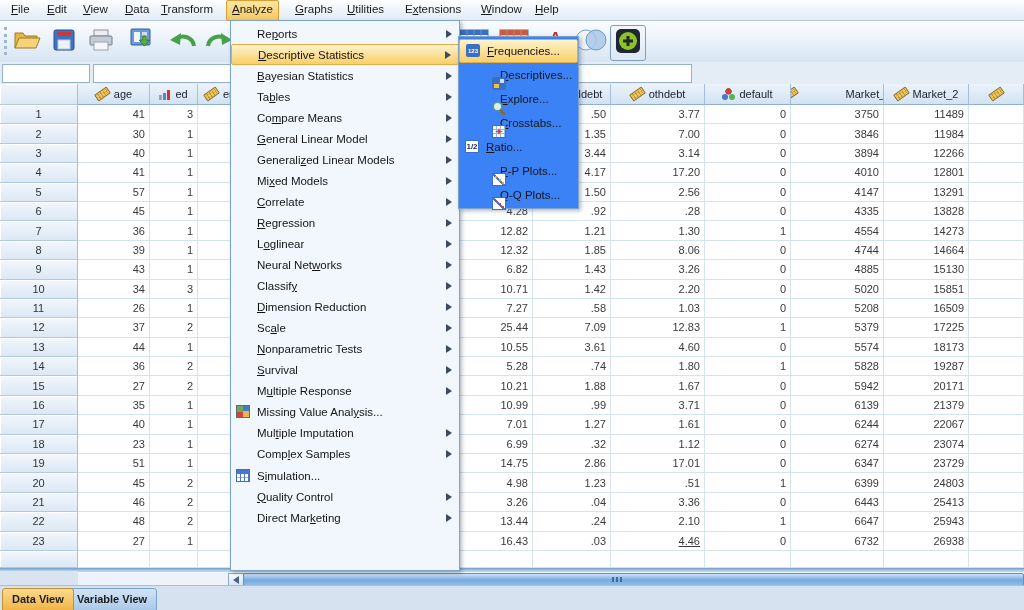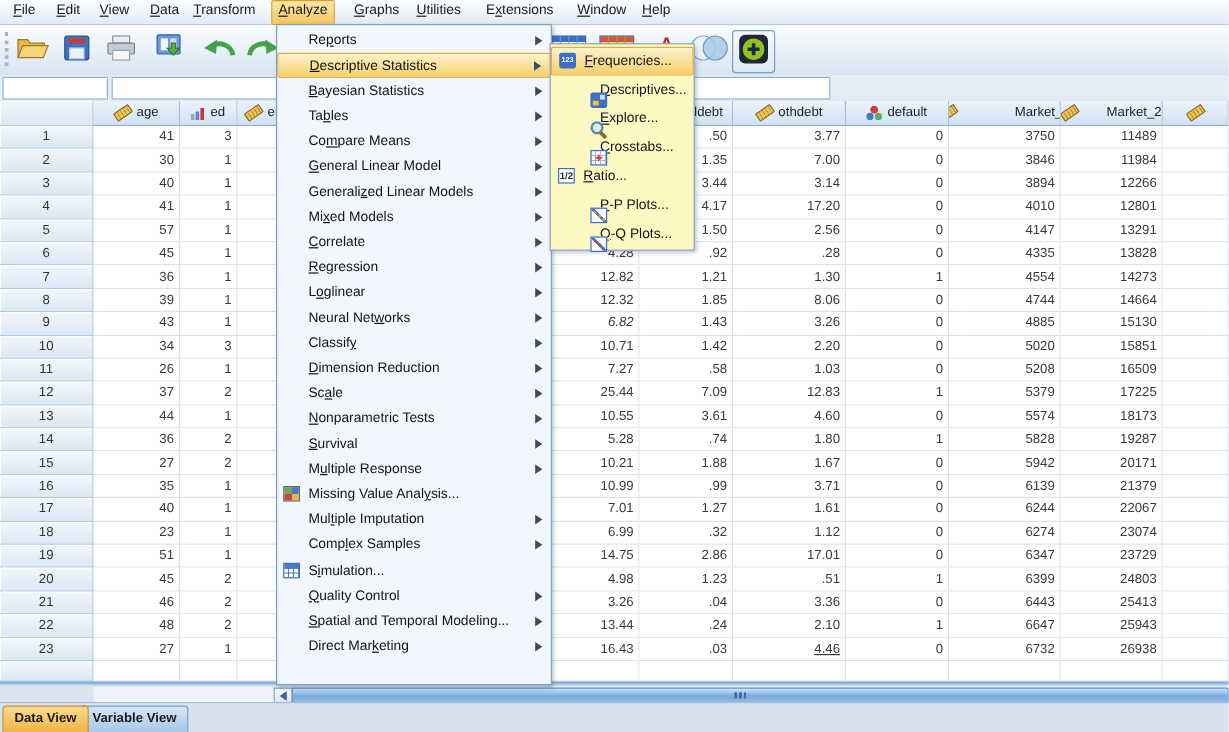--- a/index.html
+++ b/index.html
@@ -62,21 +62,21 @@
         border:1px solid #7ea3c9;box-shadow:2px 2px 4px rgba(40,60,90,.35);z-index:50;padding-top:2px;box-sizing:border-box;}
   .menu-item{position:relative;height:21.05px;display:flex;align-items:center;padding:0 10px 0 26px;
              font-size:11.5px;color:#141414;box-sizing:border-box;}
   .menu-item.hl,.sub-item.hl{background:linear-gradient(#fdf3cd,#f9cf68);border:1px solid #e2ad44;border-radius:2px;}
   .menu-item.hl{height:21.05px;}
   .mi-label{white-space:nowrap;overflow:hidden;}
   .mi-arrow{position:absolute;right:7px;top:50%;margin-top:-4px;width:0;height:0;border-style:solid;
             border-width:4px 0 4px 6px;border-color:transparent transparent transparent #3c4c60;}
   .mi-icon{position:absolute;left:5px;top:50%;margin-top:-7px;width:14px;height:13px;box-sizing:border-box;}
   
-  .submenu{position:absolute;left:458px;top:36px;width:121px;height:173px;background:#fef9c3;
+  .submenu{position:absolute;left:458px;top:36px;width:121px;height:173px;background:#3b82f6;
            border:1px solid #7ea3c9;box-shadow:2px 2px 4px rgba(40,60,90,.35);z-index:60;padding-top:2px;box-sizing:border-box;}
   .sub-item{position:relative;height:24px;display:flex;align-items:center;padding:0 4px 0 27px;
             font-size:11.5px;color:#141414;box-sizing:border-box;}
   .sub-item .mi-icon{left:6px;}
   
   .icon-scale{width:13px;height:6px;flex:none;
       background:repeating-linear-gradient(90deg,#ecc455 0 2px,#c59a30 2px 3px);
       border:1px solid #8a6a20;border-radius:1px;transform:rotate(-35deg);}
   .icon-ordinal{width:12px;height:11px;flex:none;background-repeat:no-repeat;
       background-image:linear-gradient(#9aa6b2,#9aa6b2),linear-gradient(#5b86c0,#5b86c0),linear-gradient(#cf3434,#cf3434);
@@ -243,21 +243,21 @@
           <div class="hlabel">othdebt</div>
         </div>
         <div class="hdrcell" style="width: 86px;">
           <div class="meas icon-nominal"></div>
           <div class="hlabel">default</div>
         </div>
         <div class="hdrcell" style="width: 93px; gap: 48px;">
           <div class="meas icon-scale"></div>
           <div class="hlabel">Market_1</div>
         </div>
-        <div class="hdrcell" style="width: 85px; justify-content: space-between;">
+        <div class="hdrcell" style="width: 85px;">
           <div class="meas icon-scale"></div>
           <div class="hlabel">Market_2</div>
         </div>
         <div class="hdrcell" style="width: 55px;">
           <div class="meas icon-scale"></div>
         </div>
       </div>
     <div>
         <div class="trow">
           <div class="rowhdr">1</div>
@@ -370,21 +370,21 @@
           <div class="cell" style="width: 93px;">4744</div>
           <div class="cell" style="width: 85px;">14664</div>
           <div class="cell" style="width: 55px;"></div>
         </div>
         <div class="trow">
           <div class="rowhdr">9</div>
           <div class="cell" style="width: 72px;">43</div>
           <div class="cell" style="width: 48px;">1</div>
           <div class="cell" style="width: 67px;"></div>
           <div class="cell" style="width: 194px;"></div>
-          <div class="cell" style="width: 74px; font-style: italic;">6.82</div>
+          <div class="cell" style="width: 74px;">6.82</div>
           <div class="cell" style="width: 78px;">1.43</div>
           <div class="cell" style="width: 94px;">3.26</div>
           <div class="cell" style="width: 86px;">0</div>
           <div class="cell" style="width: 93px;">4885</div>
           <div class="cell" style="width: 85px;">15130</div>
           <div class="cell" style="width: 55px;"></div>
         </div>
         <div class="trow">
           <div class="rowhdr">10</div>
           <div class="cell" style="width: 72px;">34</div>
@@ -701,24 +701,20 @@
       </div>
       <div class="menu-item">
         <div class="mi-icon icon-sim"></div>
         <div class="mi-label">S<span class="mnem">i</span>mulation...</div>
       </div>
       <div class="menu-item">
         <div class="mi-label"><span class="mnem">Q</span>uality Control</div>
         <div class="mi-arrow"></div>
       </div>
       <div class="menu-item">
-        <div class="mi-label"><span class="mnem">S</span>patial and Temporal Modeling...</div>
-        <div class="mi-arrow"></div>
-      </div>
-      <div class="menu-item">
         <div class="mi-label">Direct Mar<span class="mnem">k</span>eting</div>
         <div class="mi-arrow"></div>
       </div>
     </div>
   <div class="submenu">
       <div class="sub-item hl">
         <div class="mi-icon icon-freq">123</div>
         <div class="mi-label"><span class="mnem">F</span>requencies...</div>
       </div>
       <div class="sub-item">

